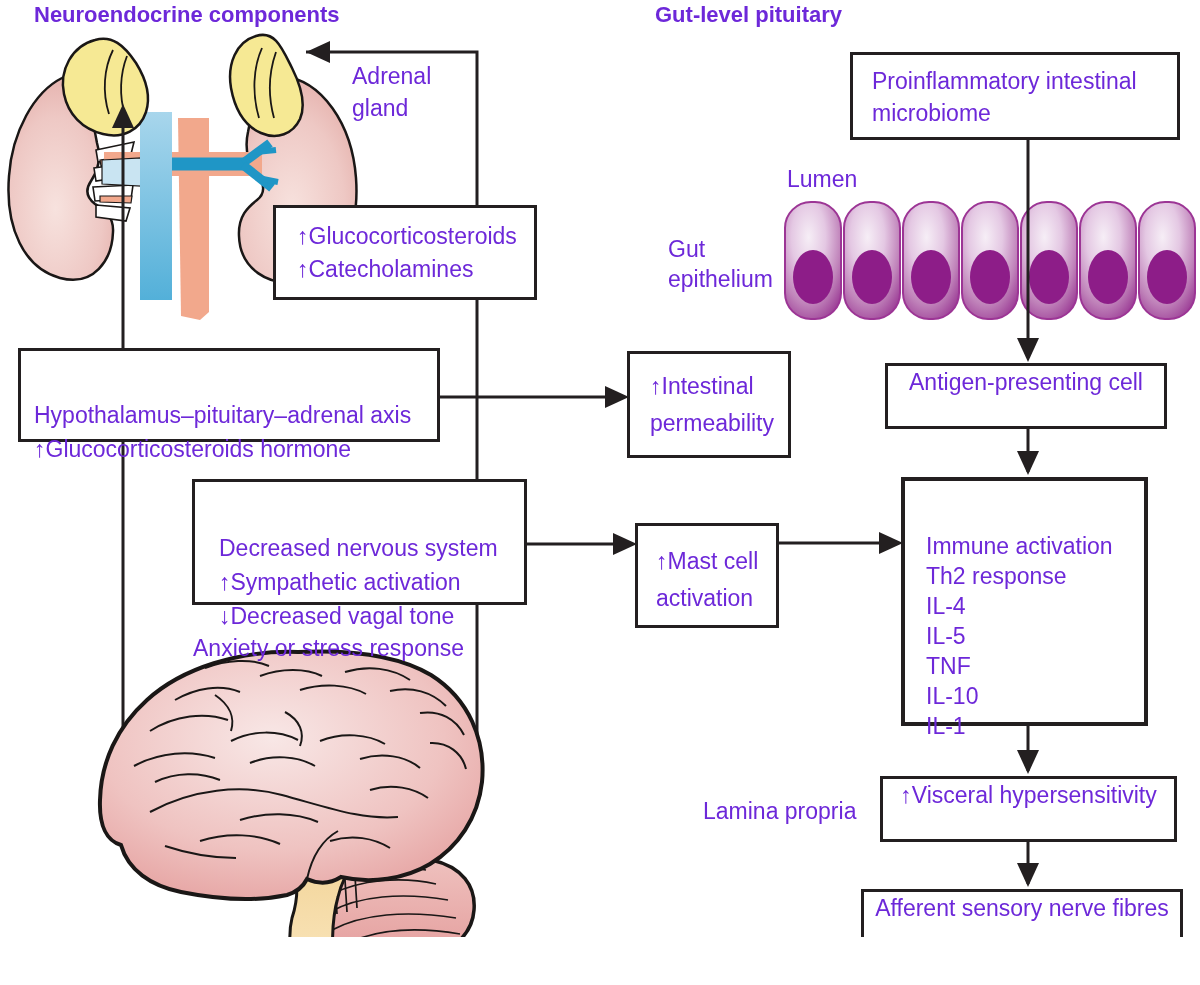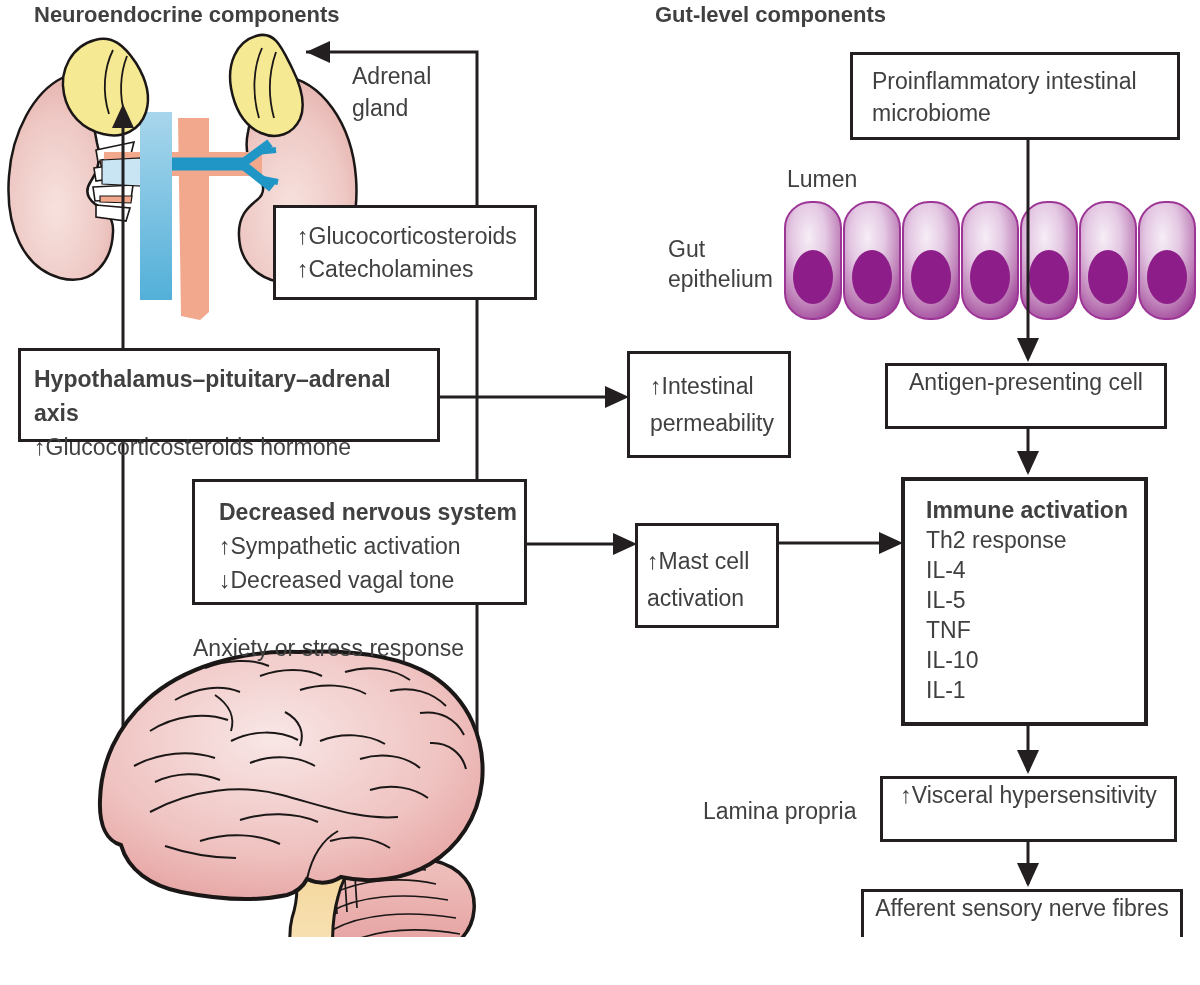--- a/index.html
+++ b/index.html
@@ -1,27 +1,27 @@
 <!DOCTYPE html>
 <html><head>
 <meta charset="utf-8">
 <style>
   html,body{margin:0;padding:0;background:#ffffff;}
   .page{
     position:relative;width:1200px;height:937px;background:#ffffff;overflow:hidden;
-    font-family:"Liberation Sans","DejaVu Sans",sans-serif;color:#404040;
+    font-family:"Liberation Sans","DejaVu Sans",sans-serif;color:#6d28d9;
   }
   svg.art{position:absolute;left:0;top:0;z-index:1;}
   .hd{position:absolute;font-size:22px;font-weight:bold;white-space:nowrap;z-index:2;}
   .lbl{position:absolute;font-size:23px;line-height:30px;z-index:2;}
   .box{
     position:absolute;background:#ffffff;border:3px solid #231f20;box-sizing:border-box;
     font-size:23px;line-height:33px;z-index:2;
   }
-  .box .t{font-weight:bold;}
+  .box .t{font-weight:normal;margin-top:36px;}
   .center{display:flex;align-items:flex-start;justify-content:center;text-align:center;}
 </style>
 </head>
 <body>
 
 <div class="page">
 
   <svg class="art" width="1200" height="985" viewBox="0 0 1200 985">
     <defs>
       <radialGradient id="gKid" cx="45%" cy="65%" r="75%">
@@ -183,21 +183,21 @@
         <path d="M 200,841 C 228,832 258,834 280,844"></path>
         <path d="M 330,841 C 352,834 374,838 390,848"></path>
         <path d="M 165,846 C 186,853 211,858 236,858"></path>
         <path d="M 215,695 C 230,705 235,718 231,731"></path>
         <path d="M 285,712 C 300,720 305,733 300,746"></path>
       </g>
     </g>
   </svg>
 
   <div class="hd" style="left:34px;top:2px">Neuroendocrine components</div>
-  <div class="hd" style="left:655px;top:2px">Gut-level components</div>
+  <div class="hd" style="left:655px;top:2px">Gut-level pituitary</div>
 
   <div class="lbl" style="left:352px;top:60px;width:105px;line-height:32px">Adrenal gland</div>
   <div class="lbl" style="left:787px;top:164px">Lumen</div>
   <div class="lbl" style="left:668px;top:234px;width:130px">Gut epithelium</div>
   <div class="lbl" style="left:193px;top:633px">Anxiety or stress response</div>
   <div class="lbl" style="left:208px;top:934px">Brain</div>
   <div class="lbl" style="left:703px;top:796px">Lamina propria</div>
 
   <div class="box" style="left:273px;top:205px;width:264px;height:95px;padding:12px 0 0 21px">
     <div>↑Glucocorticosteroids</div>
@@ -213,21 +213,21 @@
     <div>↑Intestinal</div>
     <div>permeability</div>
   </div>
 
   <div class="box" style="left:192px;top:479px;width:335px;height:126px;padding:13px 0 0 24px;line-height:34px">
     <div class="t">Decreased nervous system</div>
     <div>↑Sympathetic activation</div>
     <div>↓Decreased vagal tone</div>
   </div>
 
-  <div class="box" style="left:635px;top:523px;width:144px;height:105px;padding:17px 0 0 9px;line-height:37px">
+  <div class="box" style="left:635px;top:523px;width:144px;height:105px;padding:17px 0 0 18px;line-height:37px">
     <div>↑Mast cell</div>
     <div>activation</div>
   </div>
 
   <div class="box" style="left:850px;top:52px;width:330px;height:88px;padding:10px 0 0 19px;line-height:32px">
     <div>Proinflammatory intestinal</div>
     <div>microbiome</div>
   </div>
 
   <div class="box center" style="left:885px;top:363px;width:282px;height:66px">

